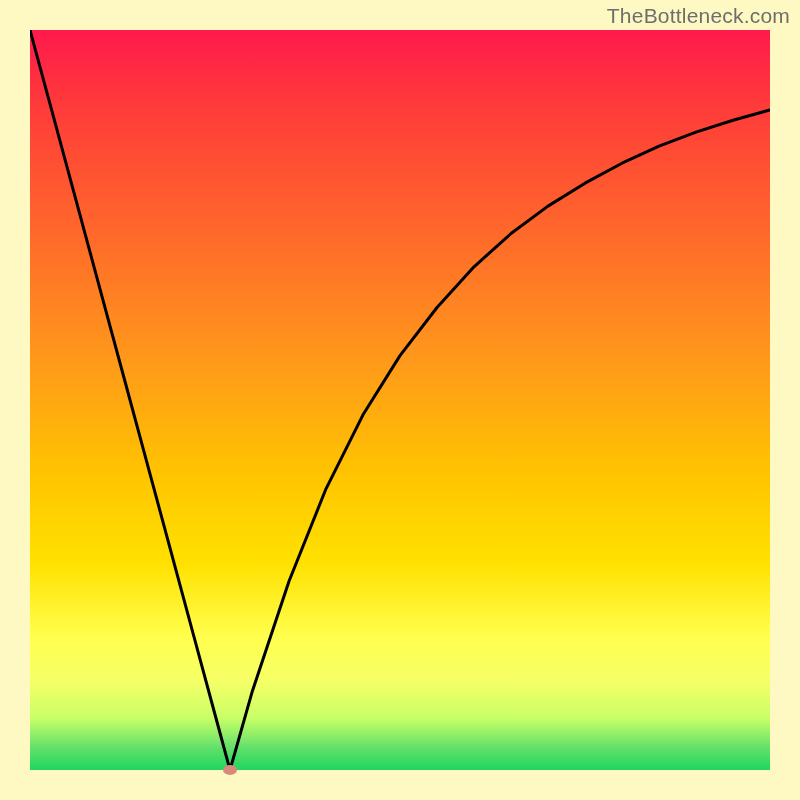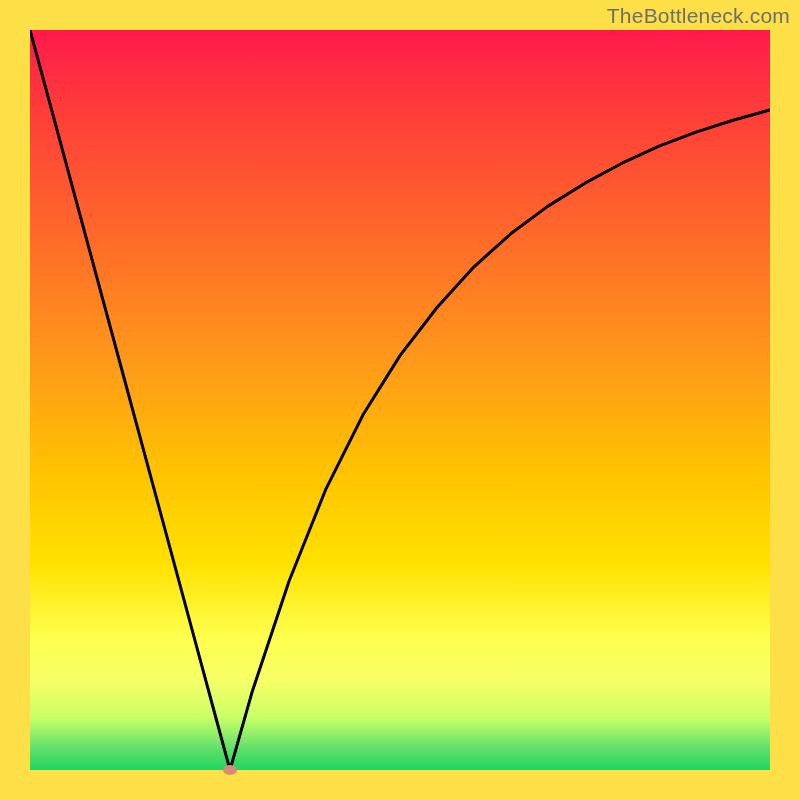--- a/index.html
+++ b/index.html
@@ -10,21 +10,21 @@
     background: #000;
     overflow: hidden;
     font-family: Arial, Helvetica, sans-serif;
   }
   .frame {
     position: absolute;
     left: 0;
     top: 0;
     width: 800px;
     height: 800px;
-    background: #fde047;
+    background: #fef9c3;
   }
   .plot {
     position: absolute;
     left: 30px;
     top: 30px;
     width: 740px;
     height: 740px;
     background: linear-gradient(to bottom,
       #ff1a4d 0%,
       #ff3a3a 10%,

